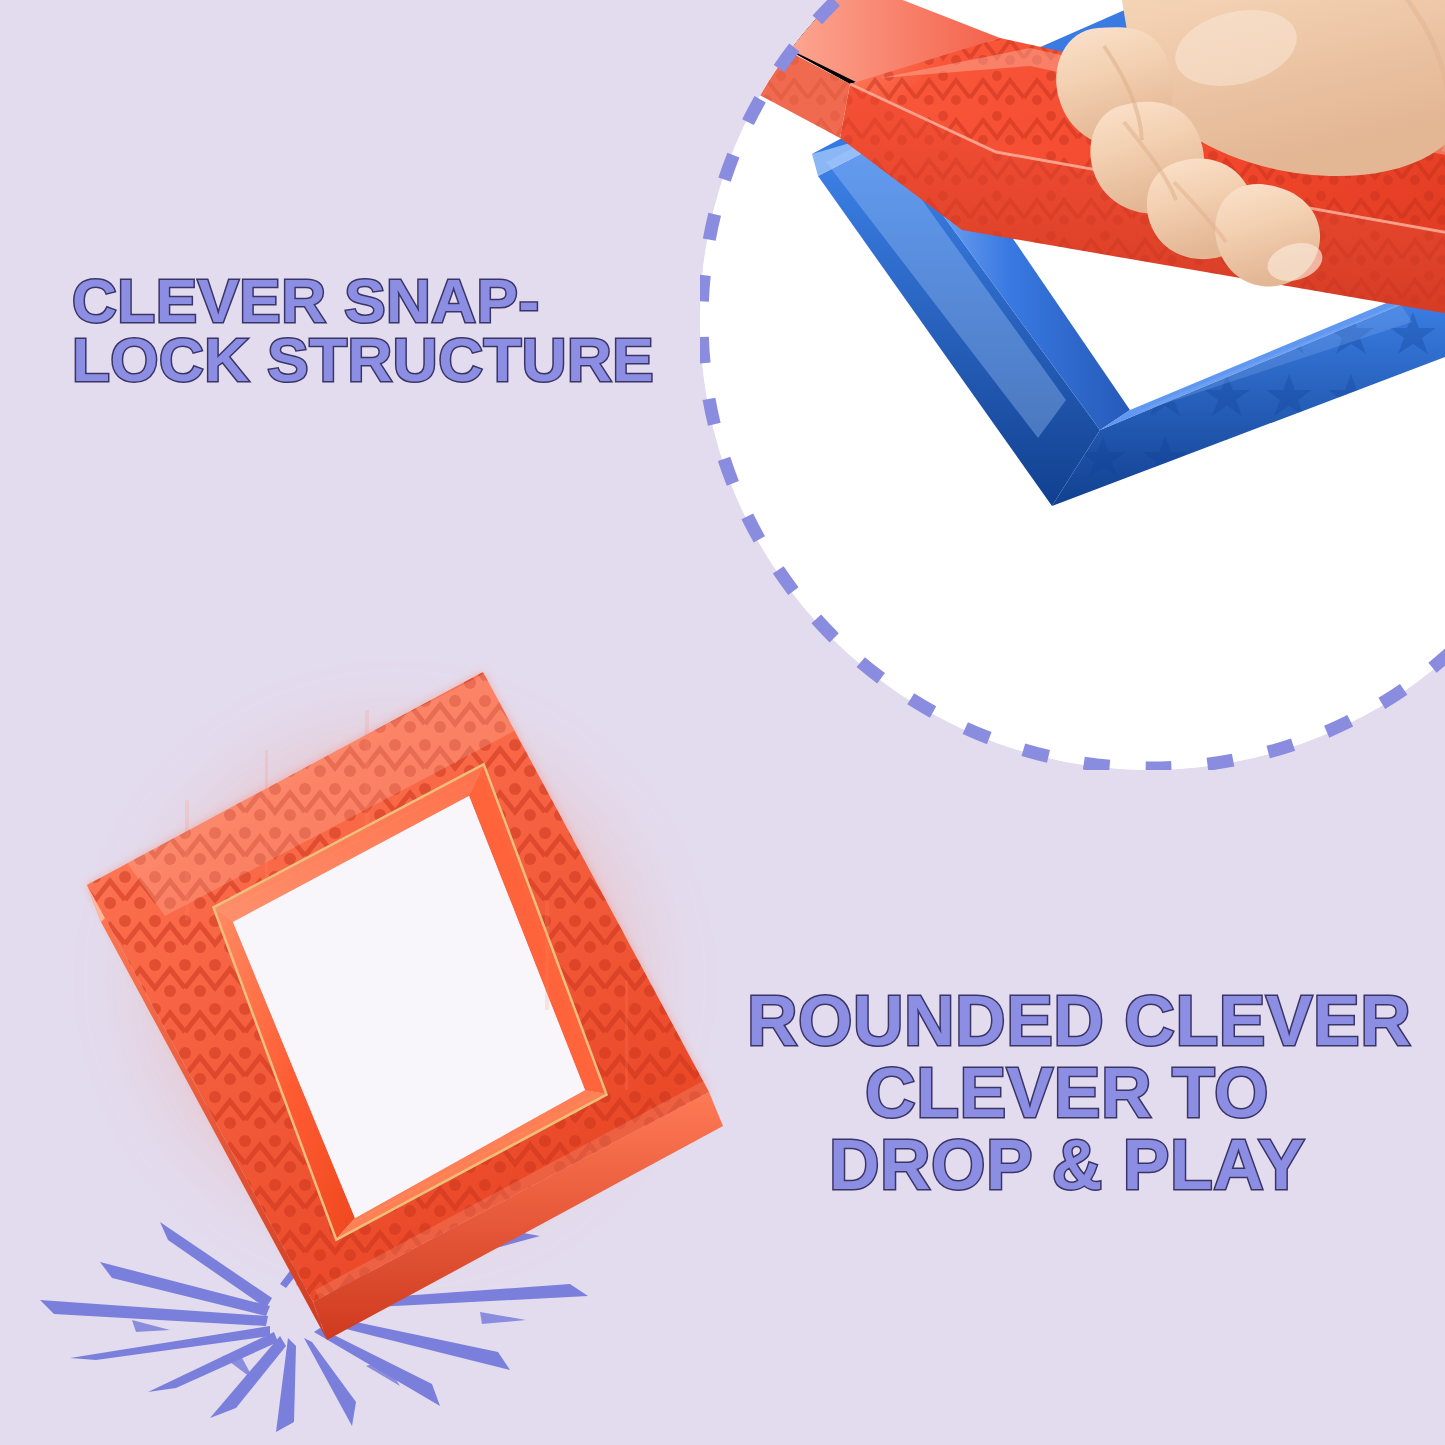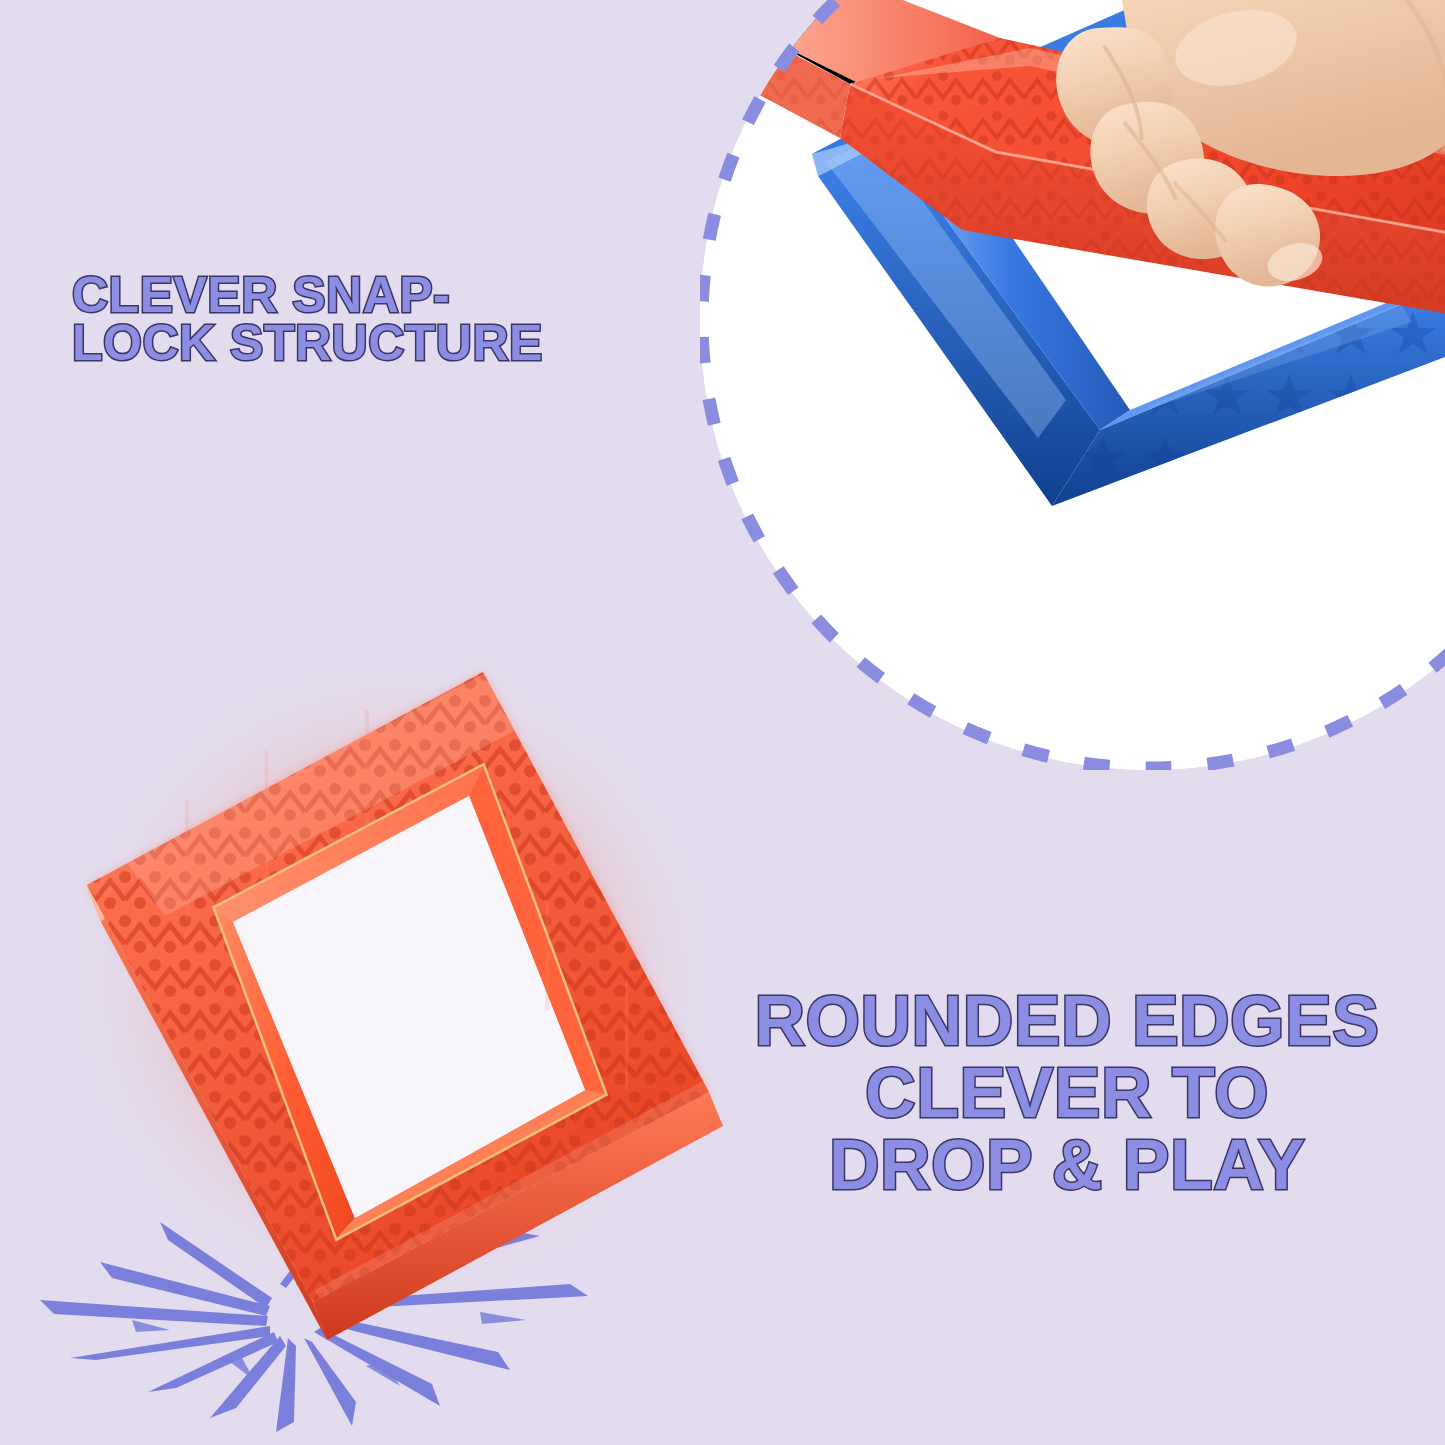--- a/index.html
+++ b/index.html
@@ -38,21 +38,21 @@
     font-weight:700;
     letter-spacing:.5px;
     color:#8c8ee4;
     -webkit-text-stroke:3px #3b3566;
     paint-order:stroke fill;
     text-shadow:0 0 0 #3b3566;
     line-height:.95;
   }
   #headline-left{
     left:72px; top:272px;
-    font-size:50px;
+    font-size:62px;
     width:660px;
     text-align:left;
   }
   #headline-right{
     right:58px; top:985px;
     font-size:70px;
     width:640px;
     text-align:center;
     line-height:1.03;
   }
@@ -213,21 +213,21 @@
   <svg class="circle-dash" viewBox="0 0 900 900">
     <circle cx="450" cy="450" r="448" fill="none" stroke="#8a8ce0" stroke-width="13" stroke-dasharray="26 36" stroke-linecap="butt"></circle>
   </svg>
 
   <div id="headline-left" class="headline">
     <span class="ln">CLEVER SNAP-</span>
     <span class="ln">LOCK STRUCTURE</span>
   </div>
 
   <div id="headline-right" class="headline">
-    <span class="ln">ROUNDED EDGES</span>
+    <span class="ln">ROUNDED CLEVER</span>
     <span class="ln">CLEVER TO</span>
     <span class="ln">DROP &amp; PLAY</span>
   </div>
 
   <svg class="burst" viewBox="0 0 560 260">
     <g fill="#7b7fdc">
       <path d="M232 118 L120 42  L128 60  L226 128 Z"></path>
       <path d="M230 126 L60  82  L72  98  L226 136 Z"></path>
       <path d="M228 136 L0   120 L14  134 L226 146 Z"></path>
       <path d="M230 146 L30  178 L56  180 L230 156 Z"></path>

